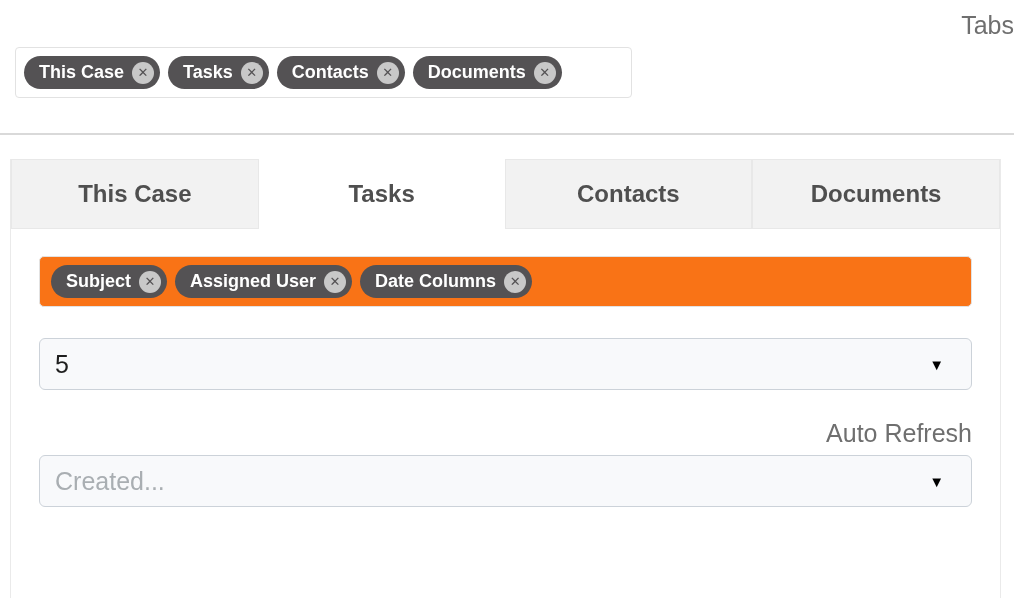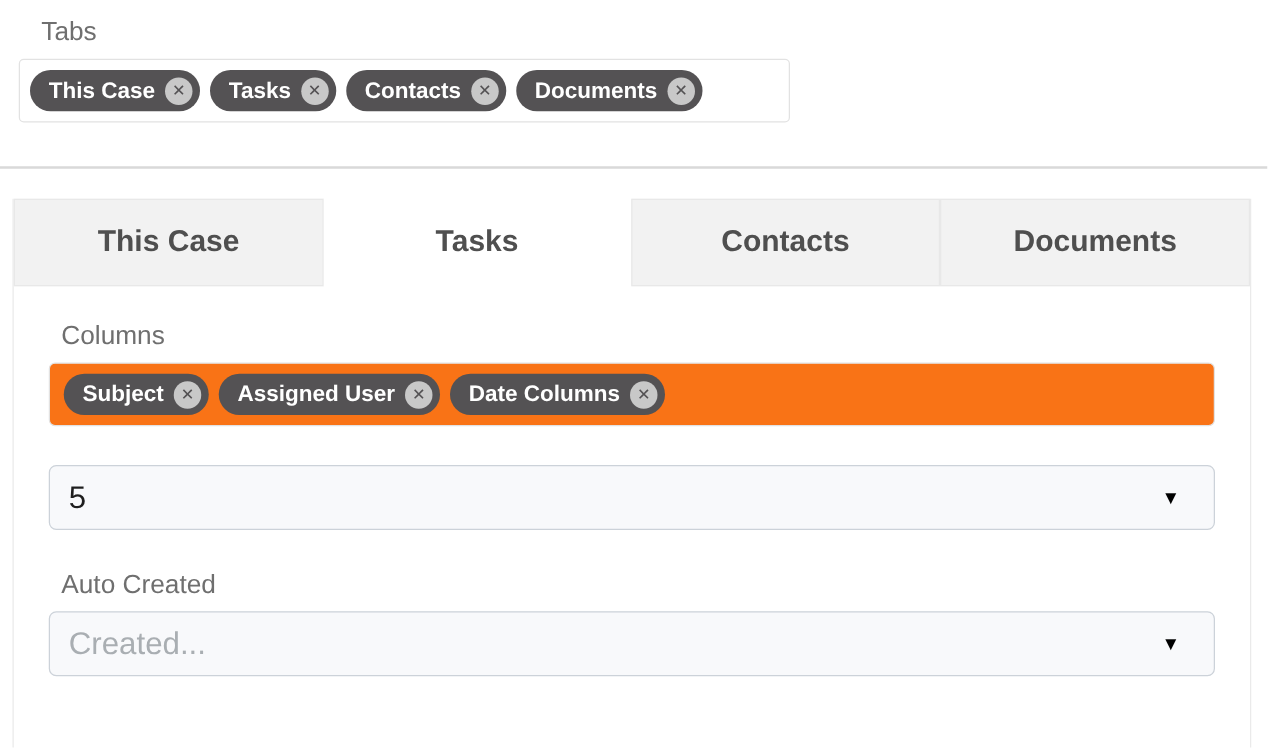--- a/index.html
+++ b/index.html
@@ -1,21 +1,21 @@
 <!DOCTYPE html>
 <html><head>
 <meta charset="utf-8">
 <style>
   * { box-sizing: border-box; margin: 0; padding: 0; }
   html, body { width: 1014px; height: 598px; overflow: hidden; background: #ffffff;
     font-family: "Liberation Sans", "DejaVu Sans", sans-serif; }
 
   
   .top-field { padding-top: 13px; }
-  .field-label { display: block; color: #6f6f6f; font-size: 21px; line-height: 25px; margin-bottom: 9px; }
+  .field-label { display: block; color: #6f6f6f; font-size: 25px; line-height: 25px; margin-bottom: 9px; text-align: right; }
   .top-field .field-label { margin-left: 33px; }
   .tag-box { margin-left: 15px; width: 617px; min-height: 51px;
     border: 1px solid #e2e2e2; border-radius: 4px; background: #fff;
     padding: 8px; display: flex; align-items: center; gap: 8px; }
 
   .pill { display: inline-flex; align-items: center; gap: 8px; height: 33px;
     background: #545254; border-radius: 17px; padding: 0 6px 0 15px;
     color: #ffffff; font-size: 18px; font-weight: bold; white-space: nowrap; }
   .pill-x { width: 22px; height: 22px; border-radius: 50%; background: #c8c8c8;
     color: #545254; font-size: 13px; font-weight: bold; line-height: 1;
@@ -80,21 +80,20 @@
   <div class="tab-strip">
     <div class="tab">This Case</div>
     <div class="tab active">Tasks</div>
     <div class="tab">Contacts</div>
     <div class="tab">Documents</div>
   </div>
 
   <div class="panel-body">
 
     <div class="field-group">
-      <span class="field-label">Columns</span>
       <div class="columns-box">
         <span class="pill">
           <span>Subject</span>
           <span class="pill-x">✕</span>
         </span>
         <span class="pill">
           <span>Assigned User</span>
           <span class="pill-x">✕</span>
         </span>
         <span class="pill">
@@ -105,21 +104,21 @@
     </div>
 
     <div class="field-group">
       <div class="select-box">
         <span class="select-value">5</span>
         <span class="caret">▼</span>
       </div>
     </div>
 
     <div class="field-group">
-      <span class="field-label">Auto Created</span>
+      <span class="field-label">Auto Refresh</span>
       <div class="select-box">
         <span class="select-value placeholder">Created...</span>
         <span class="caret">▼</span>
       </div>
     </div>
 
   </div>
 </div>
 
 </body></html>

